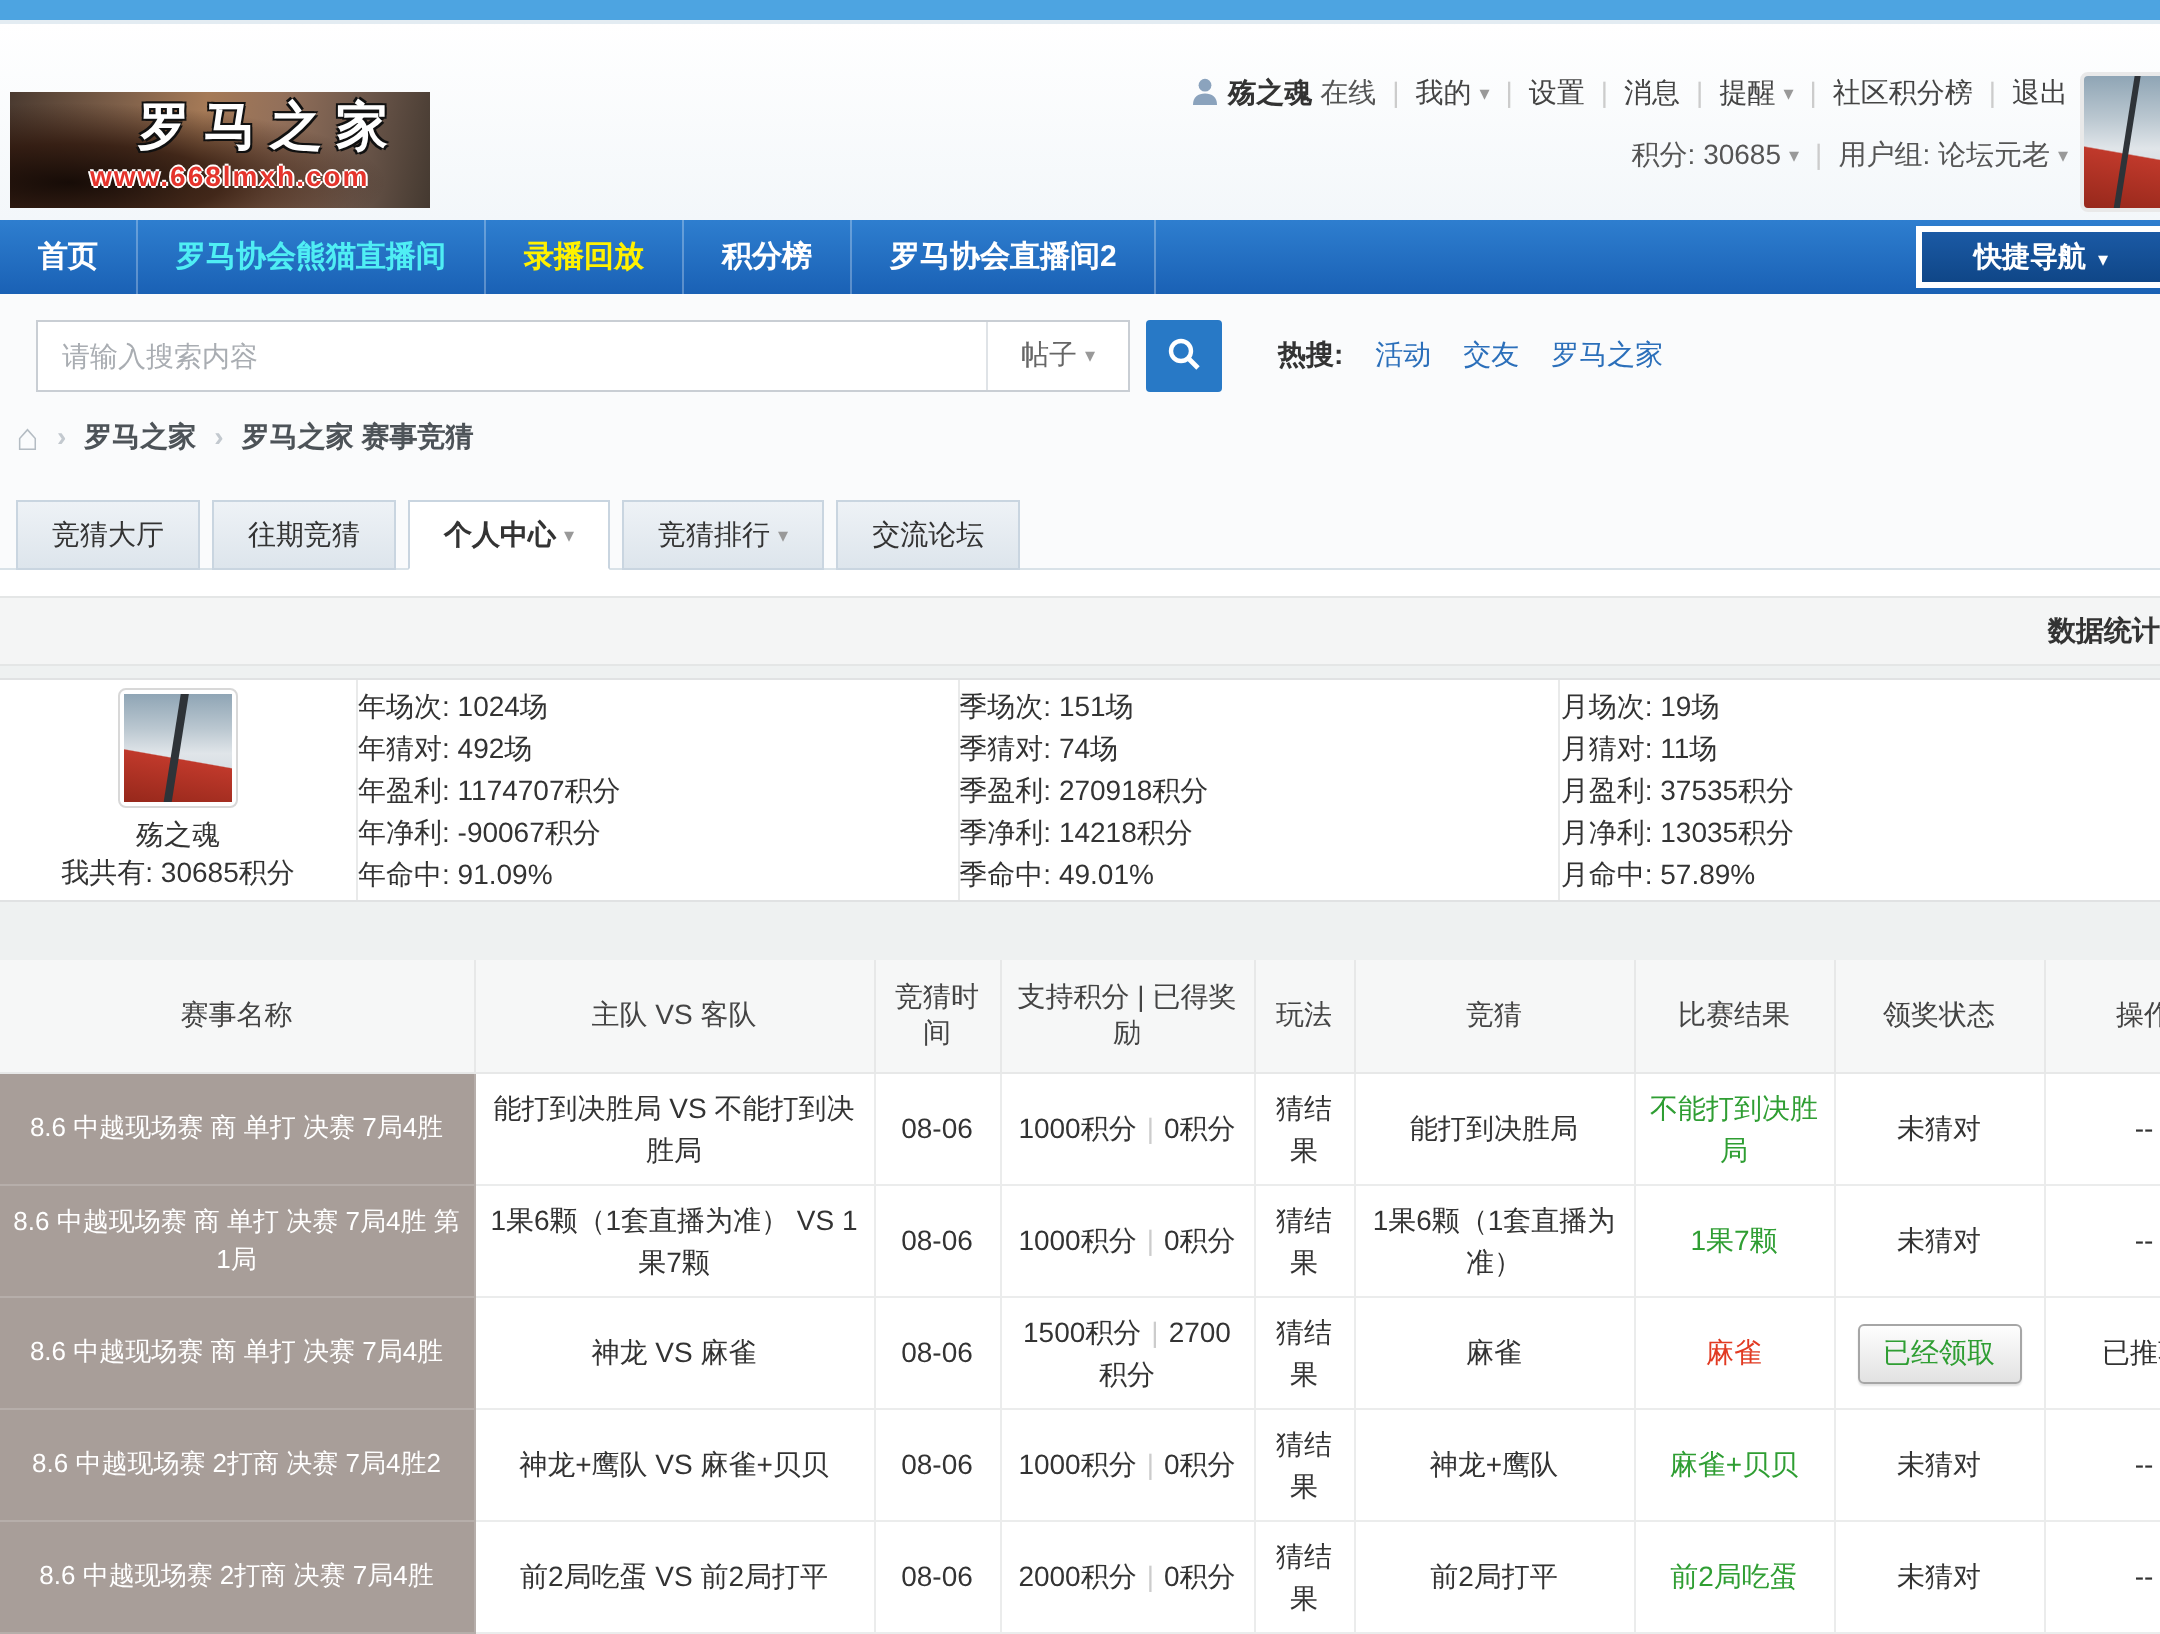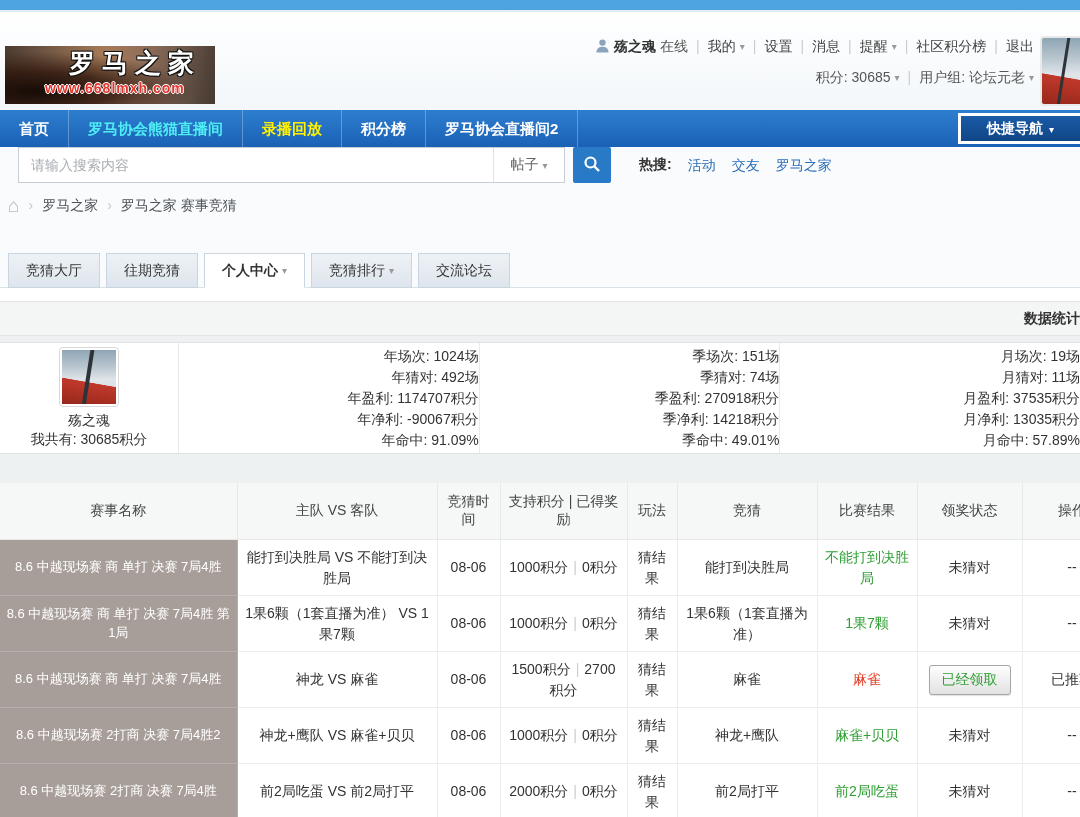--- a/index.html
+++ b/index.html
@@ -34,51 +34,51 @@
   .navbar{position:relative;height:37px;background:linear-gradient(180deg,#2e7ecf 0%,#1a61b5 100%);}
   .nav-items{display:flex;height:37px;}
   .nav-item{display:block;line-height:37px;padding:0 19px;font-size:15px;font-weight:bold;text-decoration:none;cursor:pointer;
     border-right:1px solid rgba(255,255,255,.28);}
   .nav-item.active{background:linear-gradient(180deg,#104e9a 0%,#0d4187 100%);border-right:none;}
   .quick-nav{position:absolute;right:0;top:3px;width:122px;height:31px;background:#fff;padding:3px 0 3px 3px;box-sizing:border-box;cursor:pointer;}
   .quick-nav-inner{height:25px;line-height:25px;background:linear-gradient(180deg,#1b5aa5,#0f4687);color:#fff;
     font-size:14px;font-weight:bold;text-align:center;}
   .arr-w{color:#fff;font-size:10px;margin-left:6px;}
   
-  .sub{background:#fafbfc;padding-top:0;}
+  .sub{background:#fafbfc;padding-top:13px;}
   .search-row{display:flex;align-items:center;margin-left:18px;}
   .search-box{display:flex;height:36px;border:1px solid #c9ced4;background:#fff;box-sizing:border-box;}
   .search-box input{width:450px;border:none;outline:none;padding:0 12px;font-size:14px;color:#333;
     font-family:"Liberation Sans","DejaVu Sans",sans-serif;}
   .search-box input::placeholder{color:#a9adb2;}
   .search-type{display:flex;align-items:center;justify-content:center;width:70px;border-left:1px solid #dfe3e7;
     font-size:14px;color:#666;cursor:pointer;}
   .search-btn{width:38px;height:36px;margin-left:8px;background:#2879c6;border:none;border-radius:2px;cursor:pointer;
     display:flex;align-items:center;justify-content:center;}
   .hot-label{font-weight:bold;color:#333;font-size:14px;margin-left:28px;}
   .hot-link{color:#2b6fba;text-decoration:none;font-size:14px;margin-left:16px;cursor:pointer;}
-  .breadcrumb{margin:10px 0 16px 8px;height:24px;line-height:24px;font-size:14px;color:#8a9097;}
+  .breadcrumb{margin:10px 0 0 8px;height:24px;line-height:24px;font-size:14px;color:#8a9097;font-weight:bold;}
   .home-ico{font-size:19px;color:#b4bcc3;vertical-align:-2px;cursor:pointer;}
   .crumb{color:#4d5358;text-decoration:none;cursor:pointer;}
   .chev{color:#c3c9cf;margin:0 9px;}
   .tabs{display:flex;gap:6px;padding:20px 0 0 8px;border-bottom:1px solid #d9e2e8;}
   .tab{height:33px;line-height:33px;padding:0 17px;font-size:14px;color:#333;cursor:pointer;margin-bottom:-1px;
     background:linear-gradient(180deg,#eef2f6,#dde5ec);border:1px solid #c9d5e0;}
   .tab.active{background:#fff;border-bottom:1px solid #fff;font-weight:bold;}
   
   .lower{background:#eef1f1;min-height:540px;}
   .section-bar{margin-top:13px;height:33px;line-height:33px;background:#f4f5f5;border-top:1px solid #e4e6e6;
     border-bottom:1px solid #e4e6e6;padding-left:13px;font-size:14px;font-weight:bold;color:#333;text-align:right;}
   .stats-panel{margin-top:6px;height:110px;background:#fff;border-top:1px solid #e0e2e3;border-bottom:1px solid #e0e2e3;
     display:flex;align-items:center;font-size:14px;color:#333;}
   .stat-user{width:178px;text-align:center;box-sizing:border-box;}
   .stat-avatar{width:54px;height:54px;margin:0 auto;border:1px solid #d8d8d8;border-radius:4px;padding:2px;background:#fff;cursor:pointer;}
   .stat-name{margin-top:4px;line-height:18px;}
   .stat-total{line-height:20px;}
-  .stat-col{flex:1;text-align:right;line-height:21px;border-left:1px solid #e9eaea;align-self:stretch;
+  .stat-col{flex:1;text-align:left;line-height:21px;border-left:1px solid #e9eaea;align-self:stretch;
     display:flex;flex-direction:column;justify-content:center;}
   
   .bet-table{margin-top:29px;width:1122px;table-layout:fixed;border-collapse:collapse;background:#fff;font-size:14px;}
   .bet-table th{height:52px;background:#f6f7f7;color:#444;font-weight:normal;border:1px solid #e7e8e8;border-top:none;
     padding:2px 6px;}
   .bet-table th:first-child{border-left:none;}
   .bet-table td{height:51px;border:1px solid #ebecec;text-align:center;color:#333;padding:2px 6px;line-height:1.45;}
   .bet-table td.event{background:#a89e99;color:#fff;font-size:13px;border-color:#b6aeaa;border-left:none;padding:2px 4px;}
   .pipe{color:#ccc;margin:0 5px;}
   .status-miss{color:#8a8a8a;}

